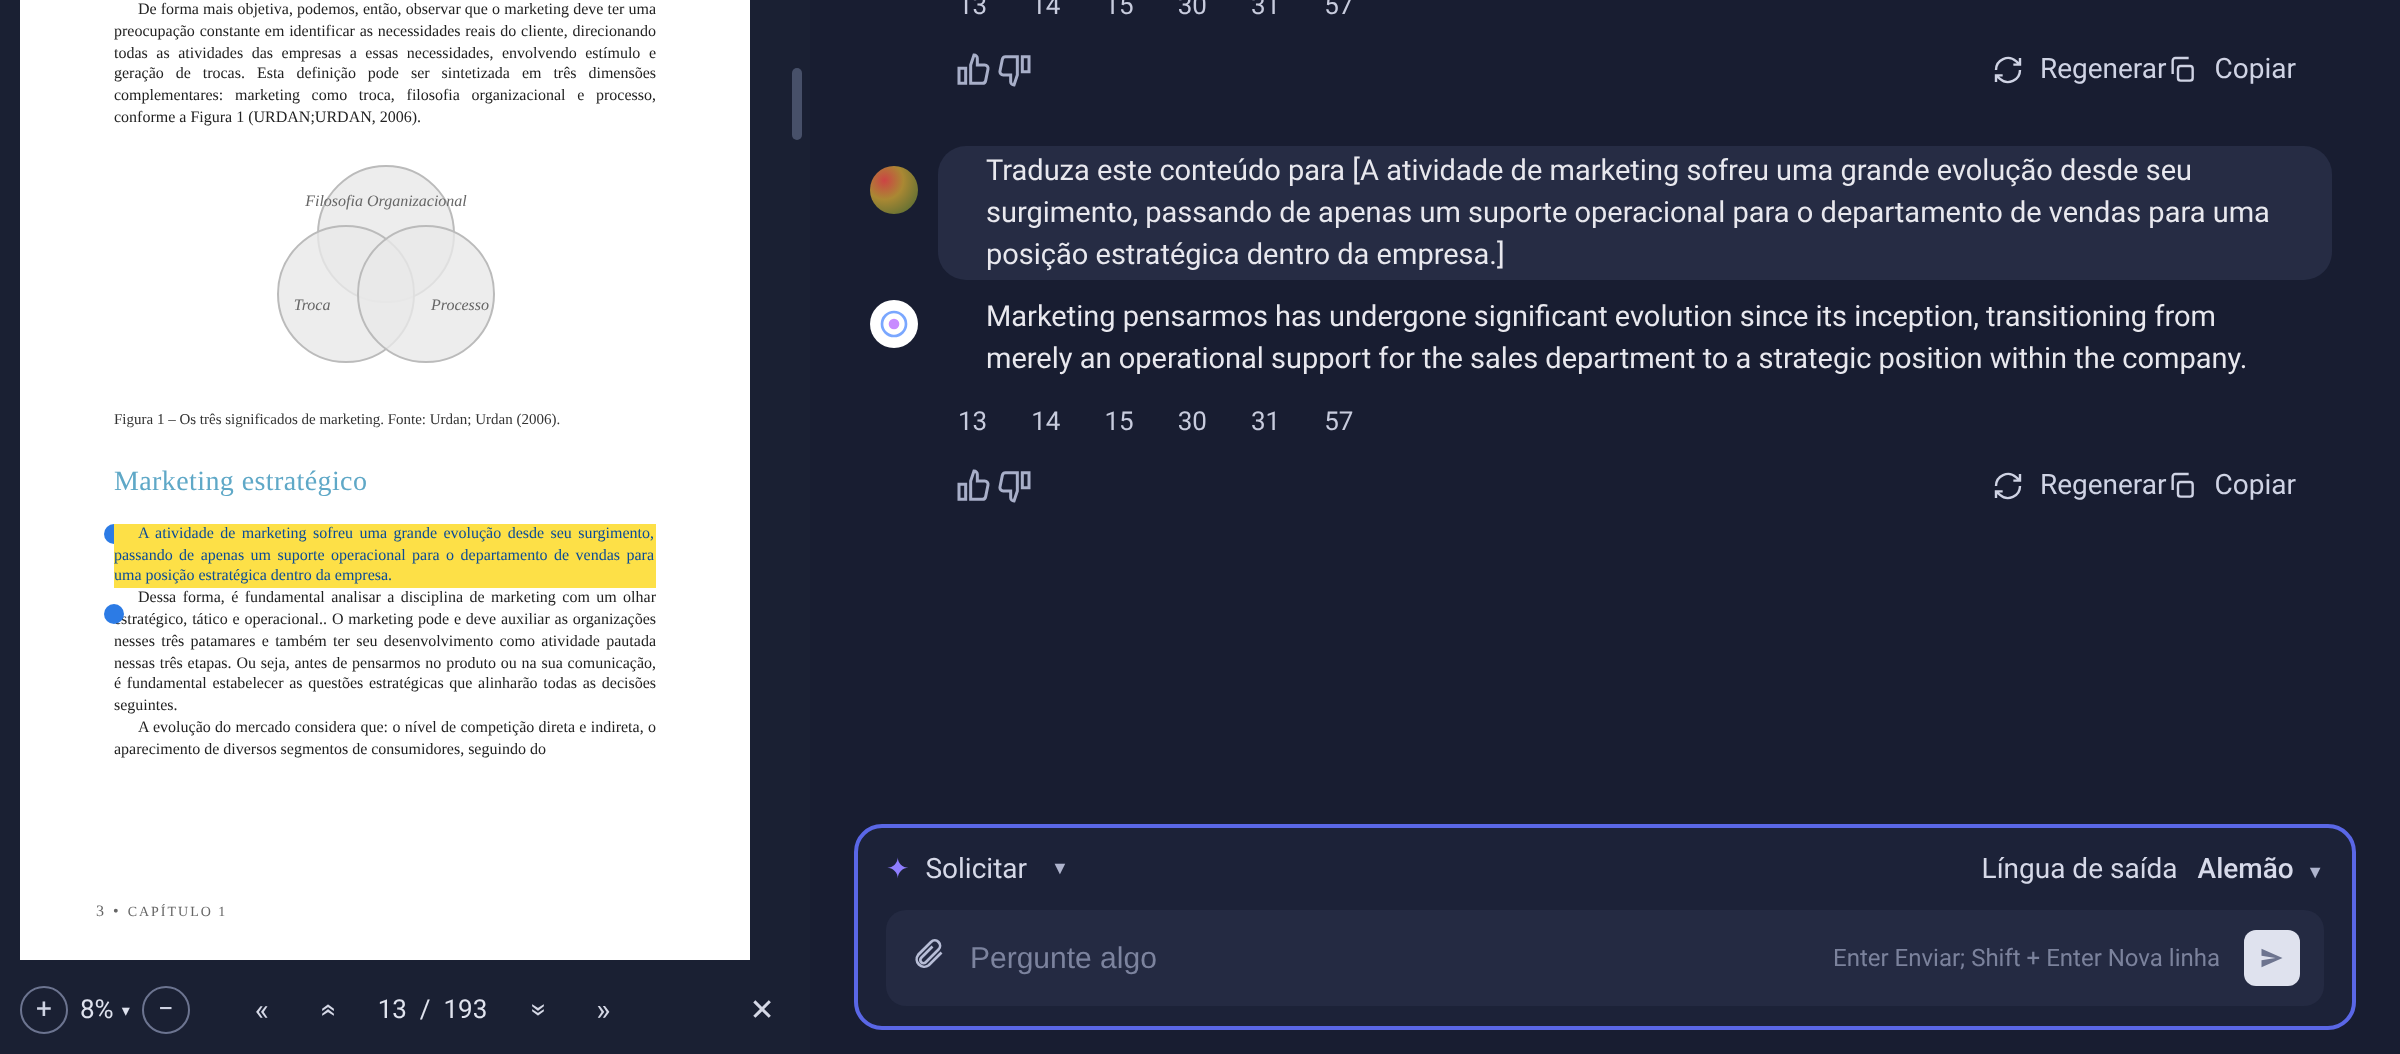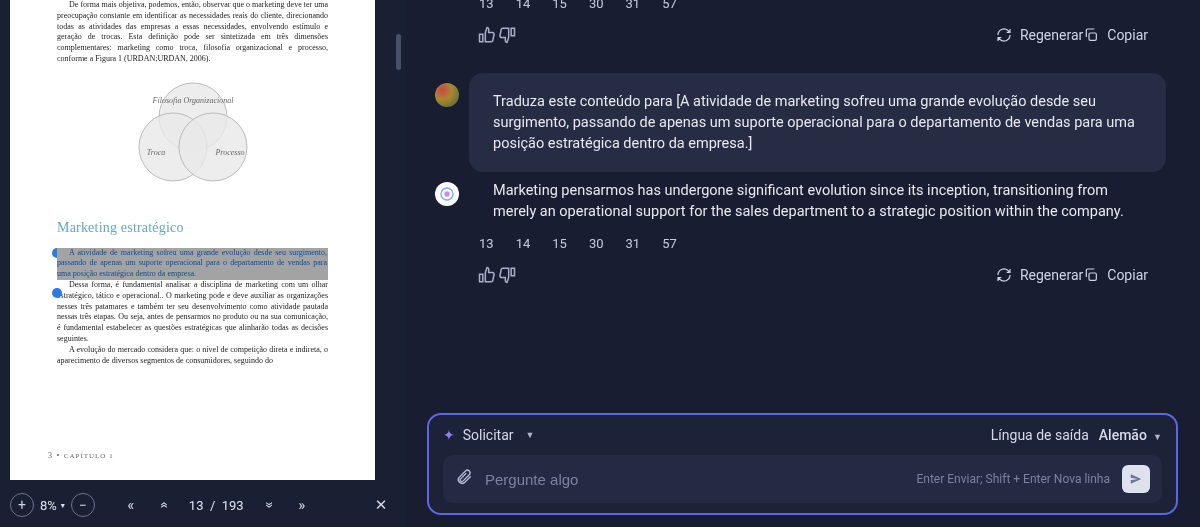--- a/index.html
+++ b/index.html
@@ -5,21 +5,21 @@
     * { box-sizing: border-box; margin: 0; padding: 0; }
     body { font-family: -apple-system, BlinkMacSystemFont, "Segoe UI", Roboto, Arial, sans-serif; background:#0f1424; color:#e8e8ee; width:1200px; height:527px; overflow:hidden; display:flex; }
     
     .pdf-pane { width:405px; height:527px; background:#1a2033; position:relative; }
     .page { position:absolute; top:0; left:10px; width:365px; height:480px; background:#fff; color:#222; padding:0 47px; font-family: Georgia, "Times New Roman", serif; font-size:8px; line-height:1.35; overflow:hidden;}
     .para { text-align:justify; text-indent:12px; }
     .venn-wrap { width:100%; display:flex; flex-direction:column; align-items:center; padding:10px 0 6px 0;}
     .caption { font-size:7.5px; color:#333; margin-top:4px; text-align:left; width:100%;}
     .section-title { color:#5fa8c7; font-size:14px; font-weight:500; margin:18px 0 10px 0; letter-spacing:.2px;}
     .highlighted-wrap { position:relative; }
-    .highlighted-para { background:#a3a3a3; color:#0a4b99; text-indent:12px; text-align:justify; position:relative; padding-right:1px;}
+    .highlighted-para { background:#fde047; color:#0a4b99; text-indent:12px; text-align:justify; position:relative; padding-right:1px;}
     .marker { position:absolute; width:10px; height:10px; border-radius:50%; background:#2c7be5; left:-5px;}
     .marker.m1 { top:0px; }
     .marker.m2 { top:40px; }
     .page-footer { position:absolute; bottom:18px; left:38px; font-size:8px; color:#666; letter-spacing:.5px;}
     .page-footer .dot { margin:0 4px;}
     .scrollbar-handle { position:absolute; right:4px; top:34px; width:5px; height:36px; background:#475069; border-radius:3px;}
     
     .pdf-toolbar { position:absolute; left:0; bottom:0; height:44px; width:100%; display:flex; align-items:center; gap:6px; padding:0 10px; background:#1a2033;}
     .pdf-toolbar .round { width:24px; height:24px; border:1px solid #6c7490; border-radius:50%; display:flex; align-items:center; justify-content:center; font-size:14px; color:#cfd3e3; cursor:pointer;}
     .pdf-toolbar .zoom { color:#dfe2ee; font-size:13px; display:flex; align-items:center; gap:4px;}
@@ -30,21 +30,21 @@
     
     .chat-pane { flex:1; height:527px; background:#181d31; padding:0 12px 12px 12px; display:flex; flex-direction:column; overflow:hidden;}
     .conv { flex:1; overflow:hidden;}
     .page-refs-row { display:flex; gap:22px; font-size:13px; color:#c7cbdd; padding:0 0 8px 62px;}
     .page-refs-row.top-cut { padding-top:0; margin-top:-4px;}
     .actions-row { display:flex; align-items:center; padding:6px 40px 18px 60px;}
     .thumb { width:20px; height:20px; color:#a8afc9; cursor:pointer; display:flex; align-items:center; justify-content:center;}
     .actions-row .spacer { flex:1;}
     .action-link { display:flex; align-items:center; gap:8px; color:#cfd3e4; font-size:14px; cursor:pointer;}
     .action-link svg { width:16px; height:16px;}
-    .chat-bubble { background:#262c44; border-radius:14px; padding:18px 24px; margin:10px 22px 8px 52px; font-size:14.5px; line-height:1.45; position:relative;}
+    .chat-bubble { background:#262c44; border-radius:14px; padding:2px 24px; margin:10px 22px 8px 52px; font-size:14.5px; line-height:1.45; position:relative;}
     .chat-bubble.user::before { content:""; position:absolute; left:-34px; top:10px; width:24px; height:24px; border-radius:50%; background:radial-gradient(circle at 30% 30%,#c44,#a83 40%,#463); }
     .chat-bubble.ai { background:transparent; padding:0 24px; margin-top:4px;}
     .chat-bubble.ai::before { content:""; position:absolute; left:-34px; top:2px; width:24px; height:24px; border-radius:50%; background:#fff;}
     .chat-bubble.ai .ai-icon { position:absolute; left:-30px; top:6px; width:16px; height:16px; }
     
     .composer { margin:6px 10px 0 10px; border:2px solid #5a67e6; border-radius:14px; padding:12px 14px 10px 14px; background:#1c2238;}
     .composer-top { display:flex; align-items:center; justify-content:space-between; font-size:14px; color:#d6d9e8;}
     .composer-top .left { display:flex; align-items:center; gap:8px;}
     .composer-top .spark { color:#8f7eff; font-size:14px;}
     .composer-top .caret { font-size:9px; color:#aeb4cd; margin-left:4px;}
@@ -66,20 +66,21 @@
     <div class="venn-wrap">
       <svg width="150" height="120" viewBox="0 0 150 120">
         <circle cx="75" cy="42" r="34" fill="#e8e8e8" fill-opacity="0.8" stroke="#bbb"></circle>
         <circle cx="55" cy="72" r="34" fill="#e8e8e8" fill-opacity="0.8" stroke="#bbb"></circle>
         <circle cx="95" cy="72" r="34" fill="#e8e8e8" fill-opacity="0.8" stroke="#bbb"></circle>
         <text x="75" y="28" text-anchor="middle" font-size="8" fill="#666" font-style="italic"><tspan>Filosofia Organizacional</tspan></text>
         <text x="38" y="80" text-anchor="middle" font-size="8" fill="#666" font-style="italic"><tspan>Troca</tspan></text>
         <text x="112" y="80" text-anchor="middle" font-size="8" fill="#666" font-style="italic"><tspan>Processo</tspan></text>
       </svg>
     </div>
+    <div class="caption">Figura 1 – Os três significados de marketing. Fonte: Urdan; Urdan (2006).</div>
     <div class="section-title">Marketing estratégico</div>
     <div class="highlighted-wrap">
       <span class="marker m1"></span>
       <p class="highlighted-para">A atividade de marketing sofreu uma grande evolução desde seu surgimento, passando de apenas um suporte operacional para o departamento de vendas para uma posição estratégica dentro da empresa.</p>
       <span class="marker m2"></span>
     </div>
     <p class="para">Dessa forma, é fundamental analisar a disciplina de marketing com um olhar estratégico, tático e operacional.. O marketing pode e deve auxiliar as organizações nesses três patamares e também ter seu desenvolvimento como atividade pautada nessas três etapas. Ou seja, antes de pensarmos no produto ou na sua comunicação, é fundamental estabelecer as questões estratégicas que alinharão todas as decisões seguintes.</p>
     <p class="para">A evolução do mercado considera que: o nível de competição direta e indireta, o aparecimento de diversos segmentos de consumidores, seguindo do</p>
     <div class="page-footer">
       <span>3</span><span class="dot">•</span><span style="font-size:7px;letter-spacing:1px;">CAPÍTULO 1</span>

